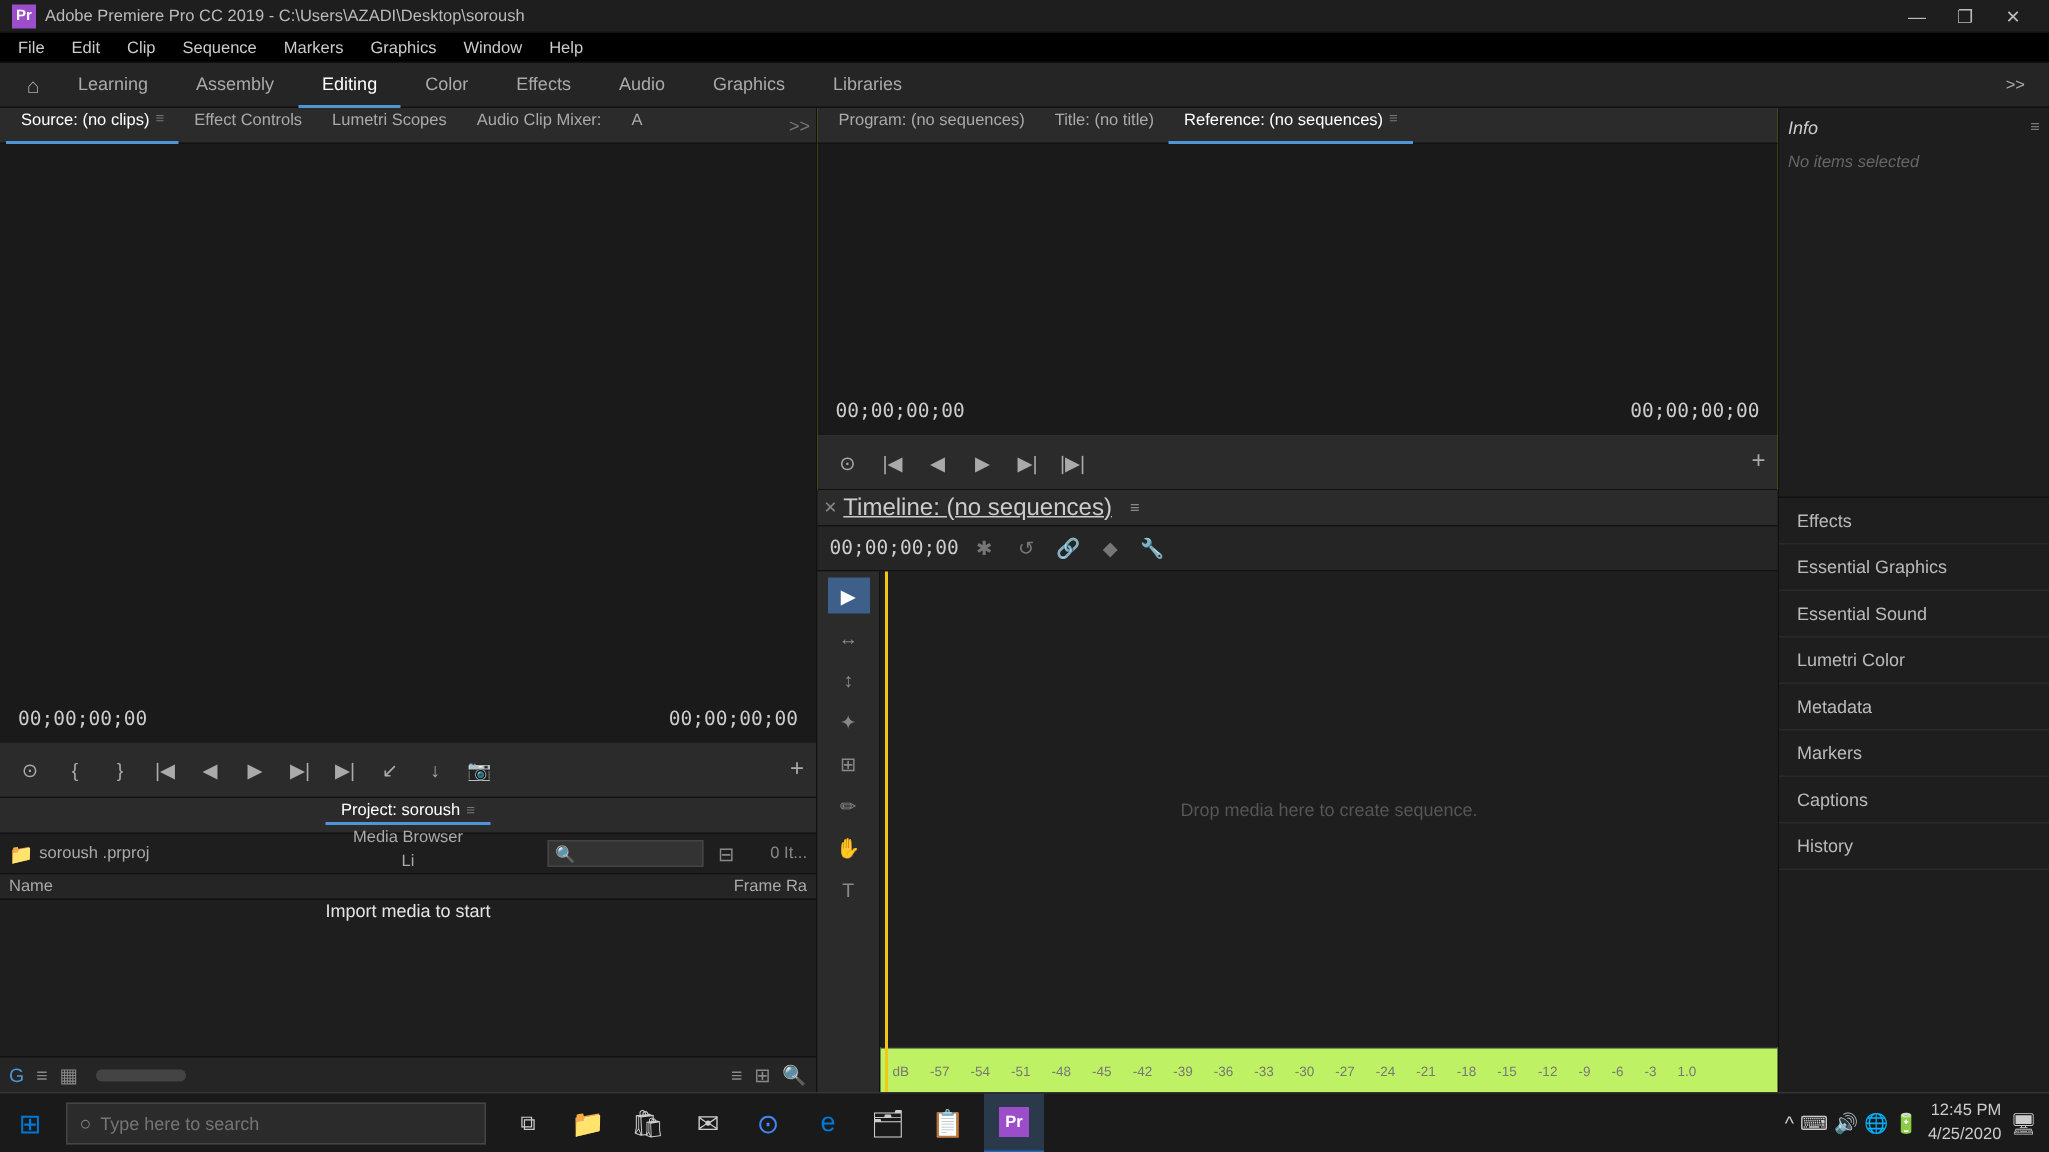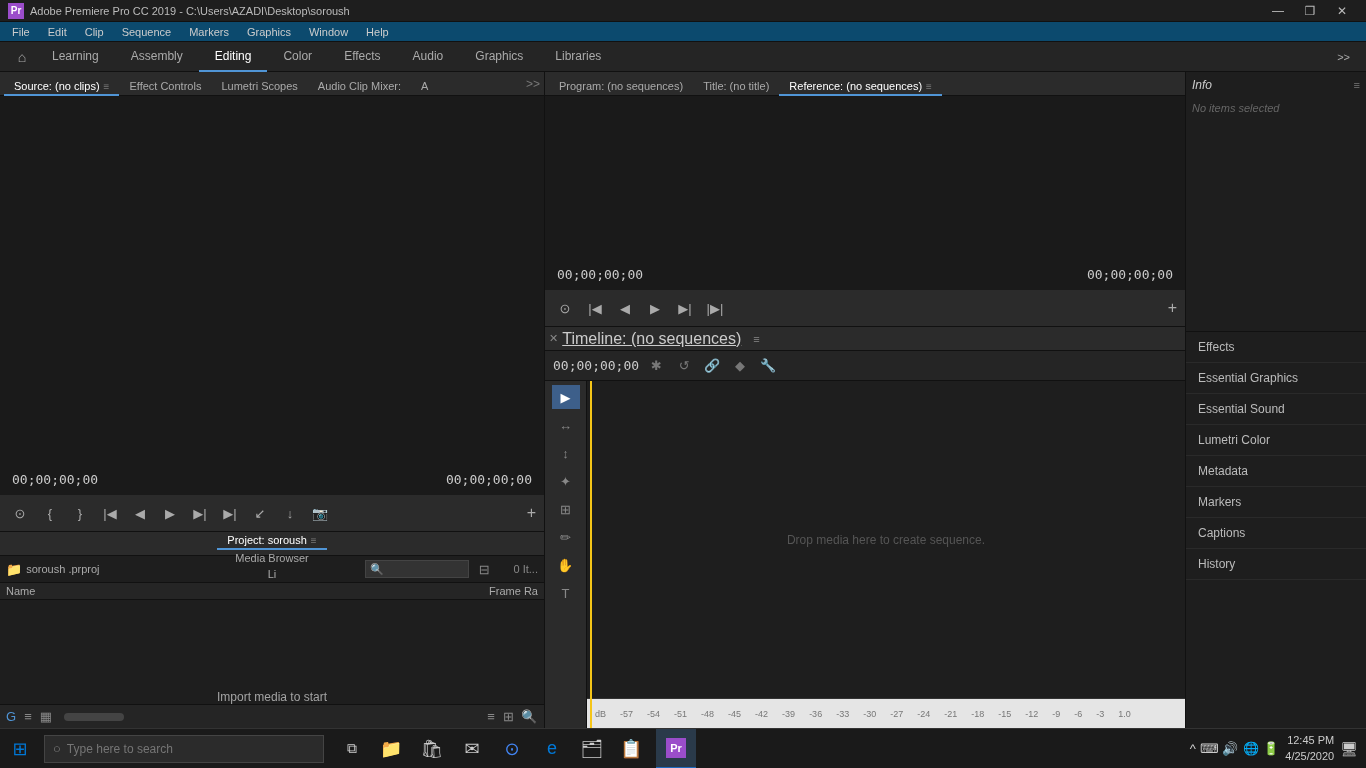--- a/index.html
+++ b/index.html
@@ -14,21 +14,21 @@
       justify-content: space-between;
       padding: 0 8px;
       border-bottom: 1px solid #111;
     }
     .title-bar-left { display: flex; align-items: center; gap: 6px; font-size: 11px; color: #bbb; }
     .title-bar-controls { display: flex; gap: 0; }
     .title-bar-controls span { width: 32px; height: 22px; display: flex; align-items: center; justify-content: center; cursor: pointer; color: #bbb; font-size: 12px; }
 
     
     .menu-bar {
-      background: #0c4a6e;
+      background: #000000;
       height: 20px;
       display: flex;
       align-items: center;
       padding: 0 4px;
       border-bottom: 1px solid #111;
       gap: 2px;
     }
     .menu-item { padding: 2px 8px; color: #ccc; cursor: pointer; font-size: 11px; }
 
     
@@ -77,21 +77,21 @@
       gap: 0;
       border-bottom: 1px solid #111;
     }
     .panel-tab {
       padding: 2px 10px;
       color: #aaa;
       cursor: pointer;
       font-size: 11px;
       height: 24px;
       display: flex;
-      align-items: flex-end;
+      align-items: flex-start;
       border-bottom: 2px solid transparent;
     }
     .panel-tab.active { color: #fff; border-bottom: 2px solid #5095d6; }
     .panel-tab-icon { margin-left: 4px; color: #777; font-size: 10px; cursor: pointer; }
     .panel-more { margin-left: auto; color: #777; cursor: pointer; font-size: 12px; }
 
     .monitor-view {
       flex: 1;
       background: #1a1a1a;
       display: flex;
@@ -171,23 +171,23 @@
       background: #252525;
       padding: 2px 6px;
       border-bottom: 1px solid #111;
       gap: 8px;
     }
     .col-header { color: #aaa; font-size: 11px; }
 
     .project-content {
       flex: 1;
       display: flex;
-      align-items: flex-end;
+      align-items: flex-start;
       justify-content: center;
-      color: #a3a3a3;
+      color: #e5e5e5;
       font-size: 12px;
     }
 
     .project-footer {
       height: 24px;
       background: #252525;
       display: flex;
       align-items: center;
       padding: 0 6px;
       gap: 8px;
@@ -272,21 +272,21 @@
       flex: 1;
       display: flex;
       align-items: center;
       justify-content: center;
       color: #555;
       font-size: 12px;
     }
 
     .timeline-audio-ruler {
       height: 30px;
-      background: #e5e5e5;
+      background: #bef264;
       border-top: 1px solid #333;
       display: flex;
       align-items: center;
       padding: 0 8px;
       overflow: hidden;
     }
     .audio-tick { color: #777; font-size: 9px; margin-right: 14px; white-space: nowrap; }
 
     
     .right-panel {

